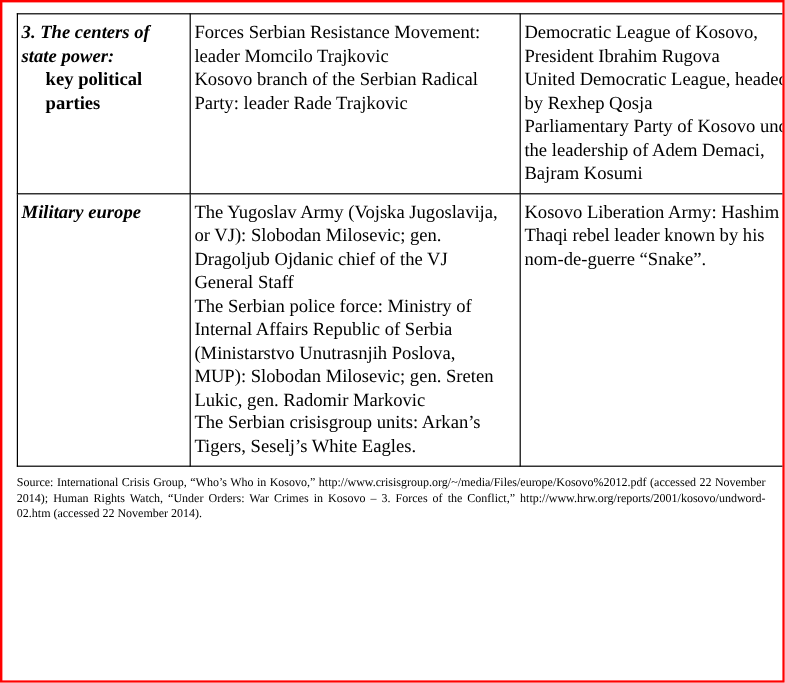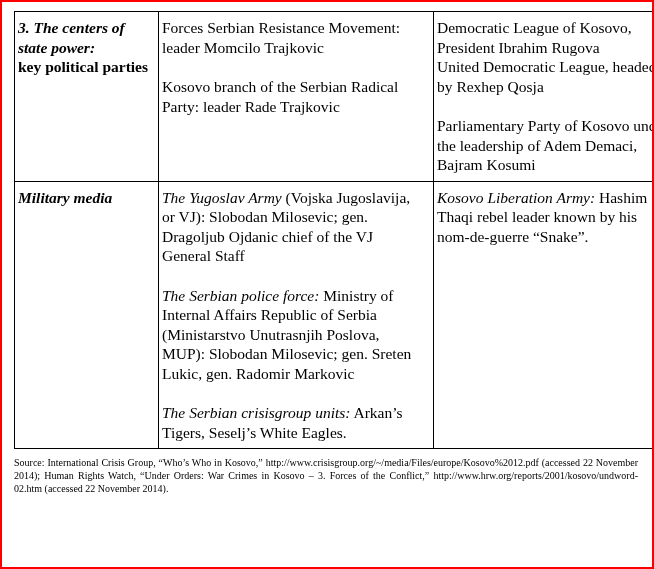--- a/index.html
+++ b/index.html
@@ -46,36 +46,36 @@
   }
 
   td.col-label   { width: 132px; }
   td.col-serbian { width: 263px; }
   td.col-albanian{ width: 235px; }
 
   .p {
     margin: 0 0 0 0;
   }
   .p + .p {
-    margin-top: 20px;
+    margin-top: 0;
   }
   .p.tight + .p.tight {
     margin-top: 0;
   }
 
   .bi {
     font-weight: bold;
     font-style: italic;
   }
   .b {
     font-weight: bold;
     font-style: normal;
+    margin-left: 20px;
   }
   .i {
-    font-style: italic;
   }
 
   .label-cell .p + .p {
     margin-top: 0;
   }
 
   .source {
     margin-top: 7px;
     font-size: 10px;
     line-height: 1.30;
@@ -105,21 +105,21 @@
 
           <td class="col-albanian">
             <div class="p tight">Democratic League of Kosovo, President Ibrahim Rugova</div>
             <div class="p tight">United Democratic League, headed by Rexhep Qosja</div>
             <div class="p">Parliamentary Party of Kosovo under the leadership of Adem Demaci, Bajram Kosumi</div>
           </td>
         </tr>
 
         <tr>
           <td class="col-label label-cell">
-            <div class="p tight bi">Military media</div>
+            <div class="p tight bi">Military europe</div>
           </td>
 
           <td class="col-serbian">
             <div class="p"><span class="i">The Yugoslav Army</span><span> (Vojska Jugoslavija, or VJ): Slobodan Milosevic; gen. Dragoljub Ojdanic chief of the VJ General Staff</span></div>
             <div class="p"><span class="i">The Serbian police force:</span><span> Ministry of Internal Affairs Republic of Serbia (Ministarstvo Unutrasnjih Poslova, MUP): Slobodan Milosevic; gen. Sreten Lukic, gen. Radomir Markovic</span></div>
             <div class="p"><span class="i">The Serbian crisisgroup units:</span><span> Arkan’s Tigers, Seselj’s White Eagles.</span></div>
           </td>
 
           <td class="col-albanian">
             <div class="p"><span class="i">Kosovo Liberation Army:</span><span> Hashim Thaqi rebel leader known by his nom-de-guerre “Snake”.</span></div>

